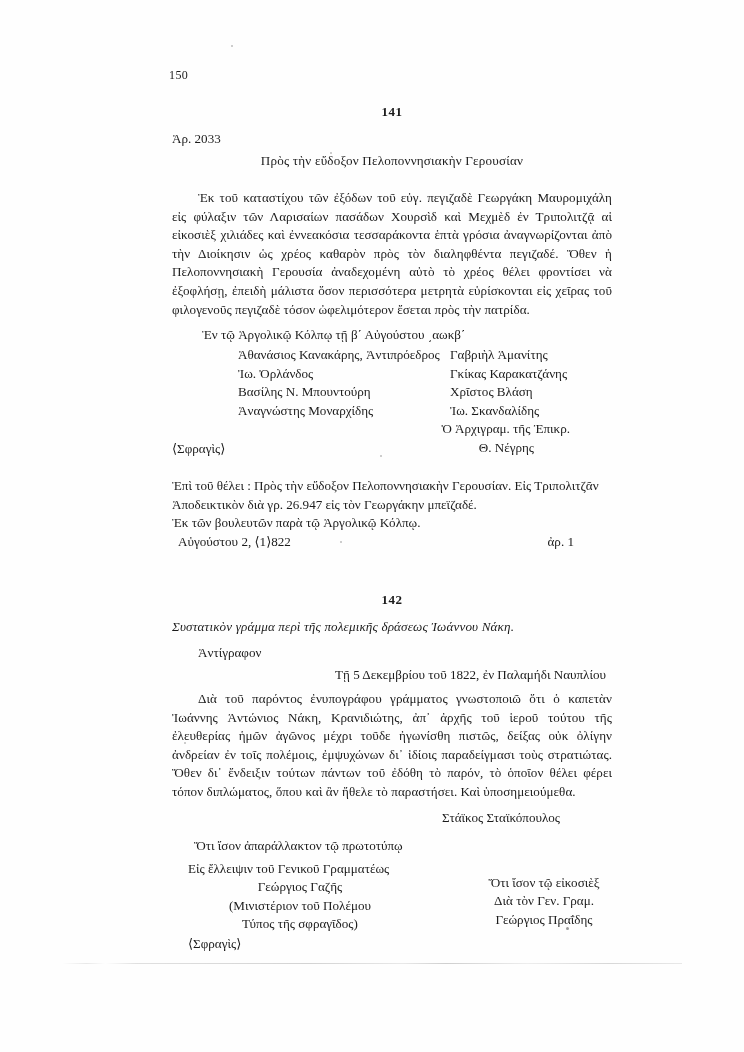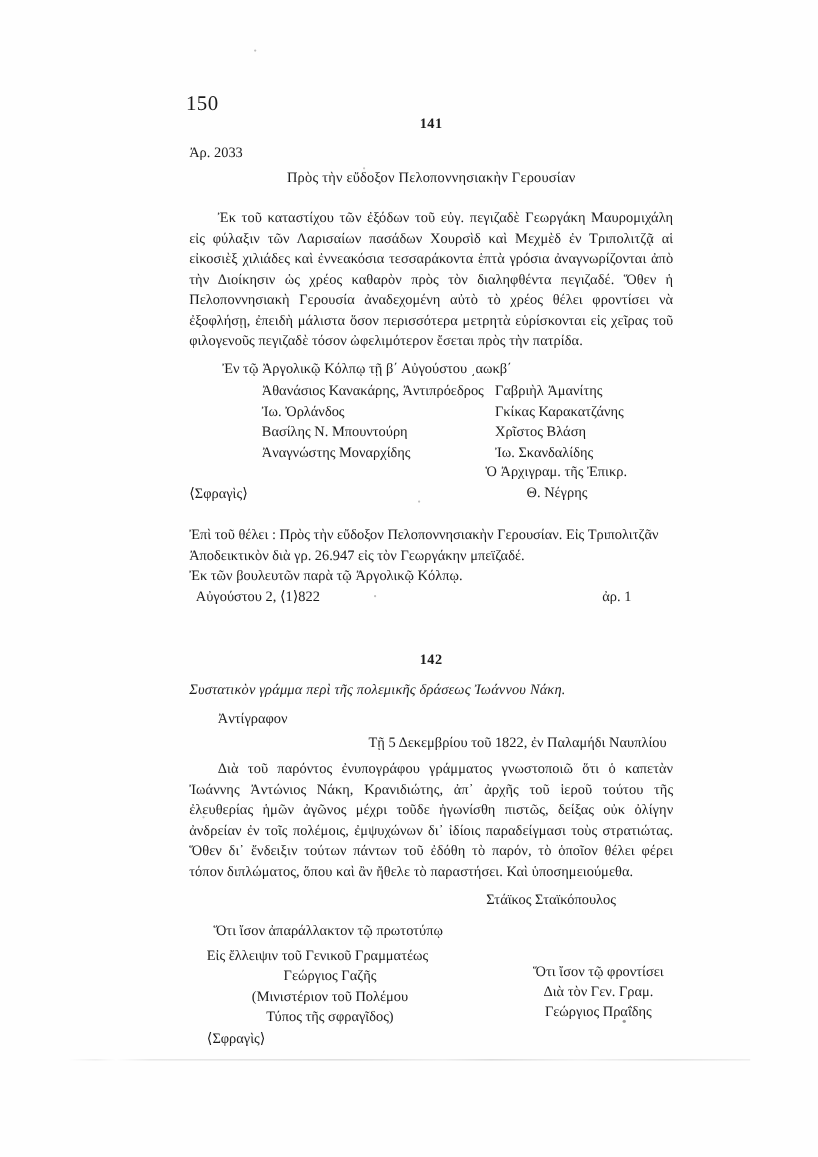--- a/index.html
+++ b/index.html
@@ -35,23 +35,22 @@
   
   .runhead {
     position: relative;
     height: 22px;
     margin-bottom: 14px;
   }
   .folio {
     position: absolute;
     left: -3px;
     top: 0;
-    font-size: 19px;
+    font-size: 12px;
     letter-spacing: .4px;
-    margin-top: 16px;
   }
   .runtitle {
     position: absolute;
     left: 0;
     right: 0;
     top: 1px;
     text-align: center;
     font-size: 12.2px;
     letter-spacing: 1.1px;
   }
@@ -310,21 +309,21 @@
 
       <div class="attest-cols">
         <div class="cleft">
           <span class="l1">Εἰς ἔλλειψιν τοῦ Γενικοῦ Γραμματέως</span>
           <span class="ctr">Γεώργιος Γαζῆς</span>
           <span class="ctr">(Μινιστέριον τοῦ Πολέμου</span>
           <span class="ctr">Τύπος τῆς σφραγῖδος)</span>
           <span class="sealrow">⟨Σφραγὶς⟩</span>
         </div>
         <div class="cright">
-          <div>Ὅτι ἴσον τῷ φροντίσει</div>
+          <div>Ὅτι ἴσον τῷ εἰκοσιὲξ</div>
           <div>Διὰ τὸν Γεν. Γραμ.</div>
           <div>Γεώργιος Πραΐδης</div>
         </div>
       </div>
 
     </div>
 
   </div>
 
   <div class="scanline"></div>

